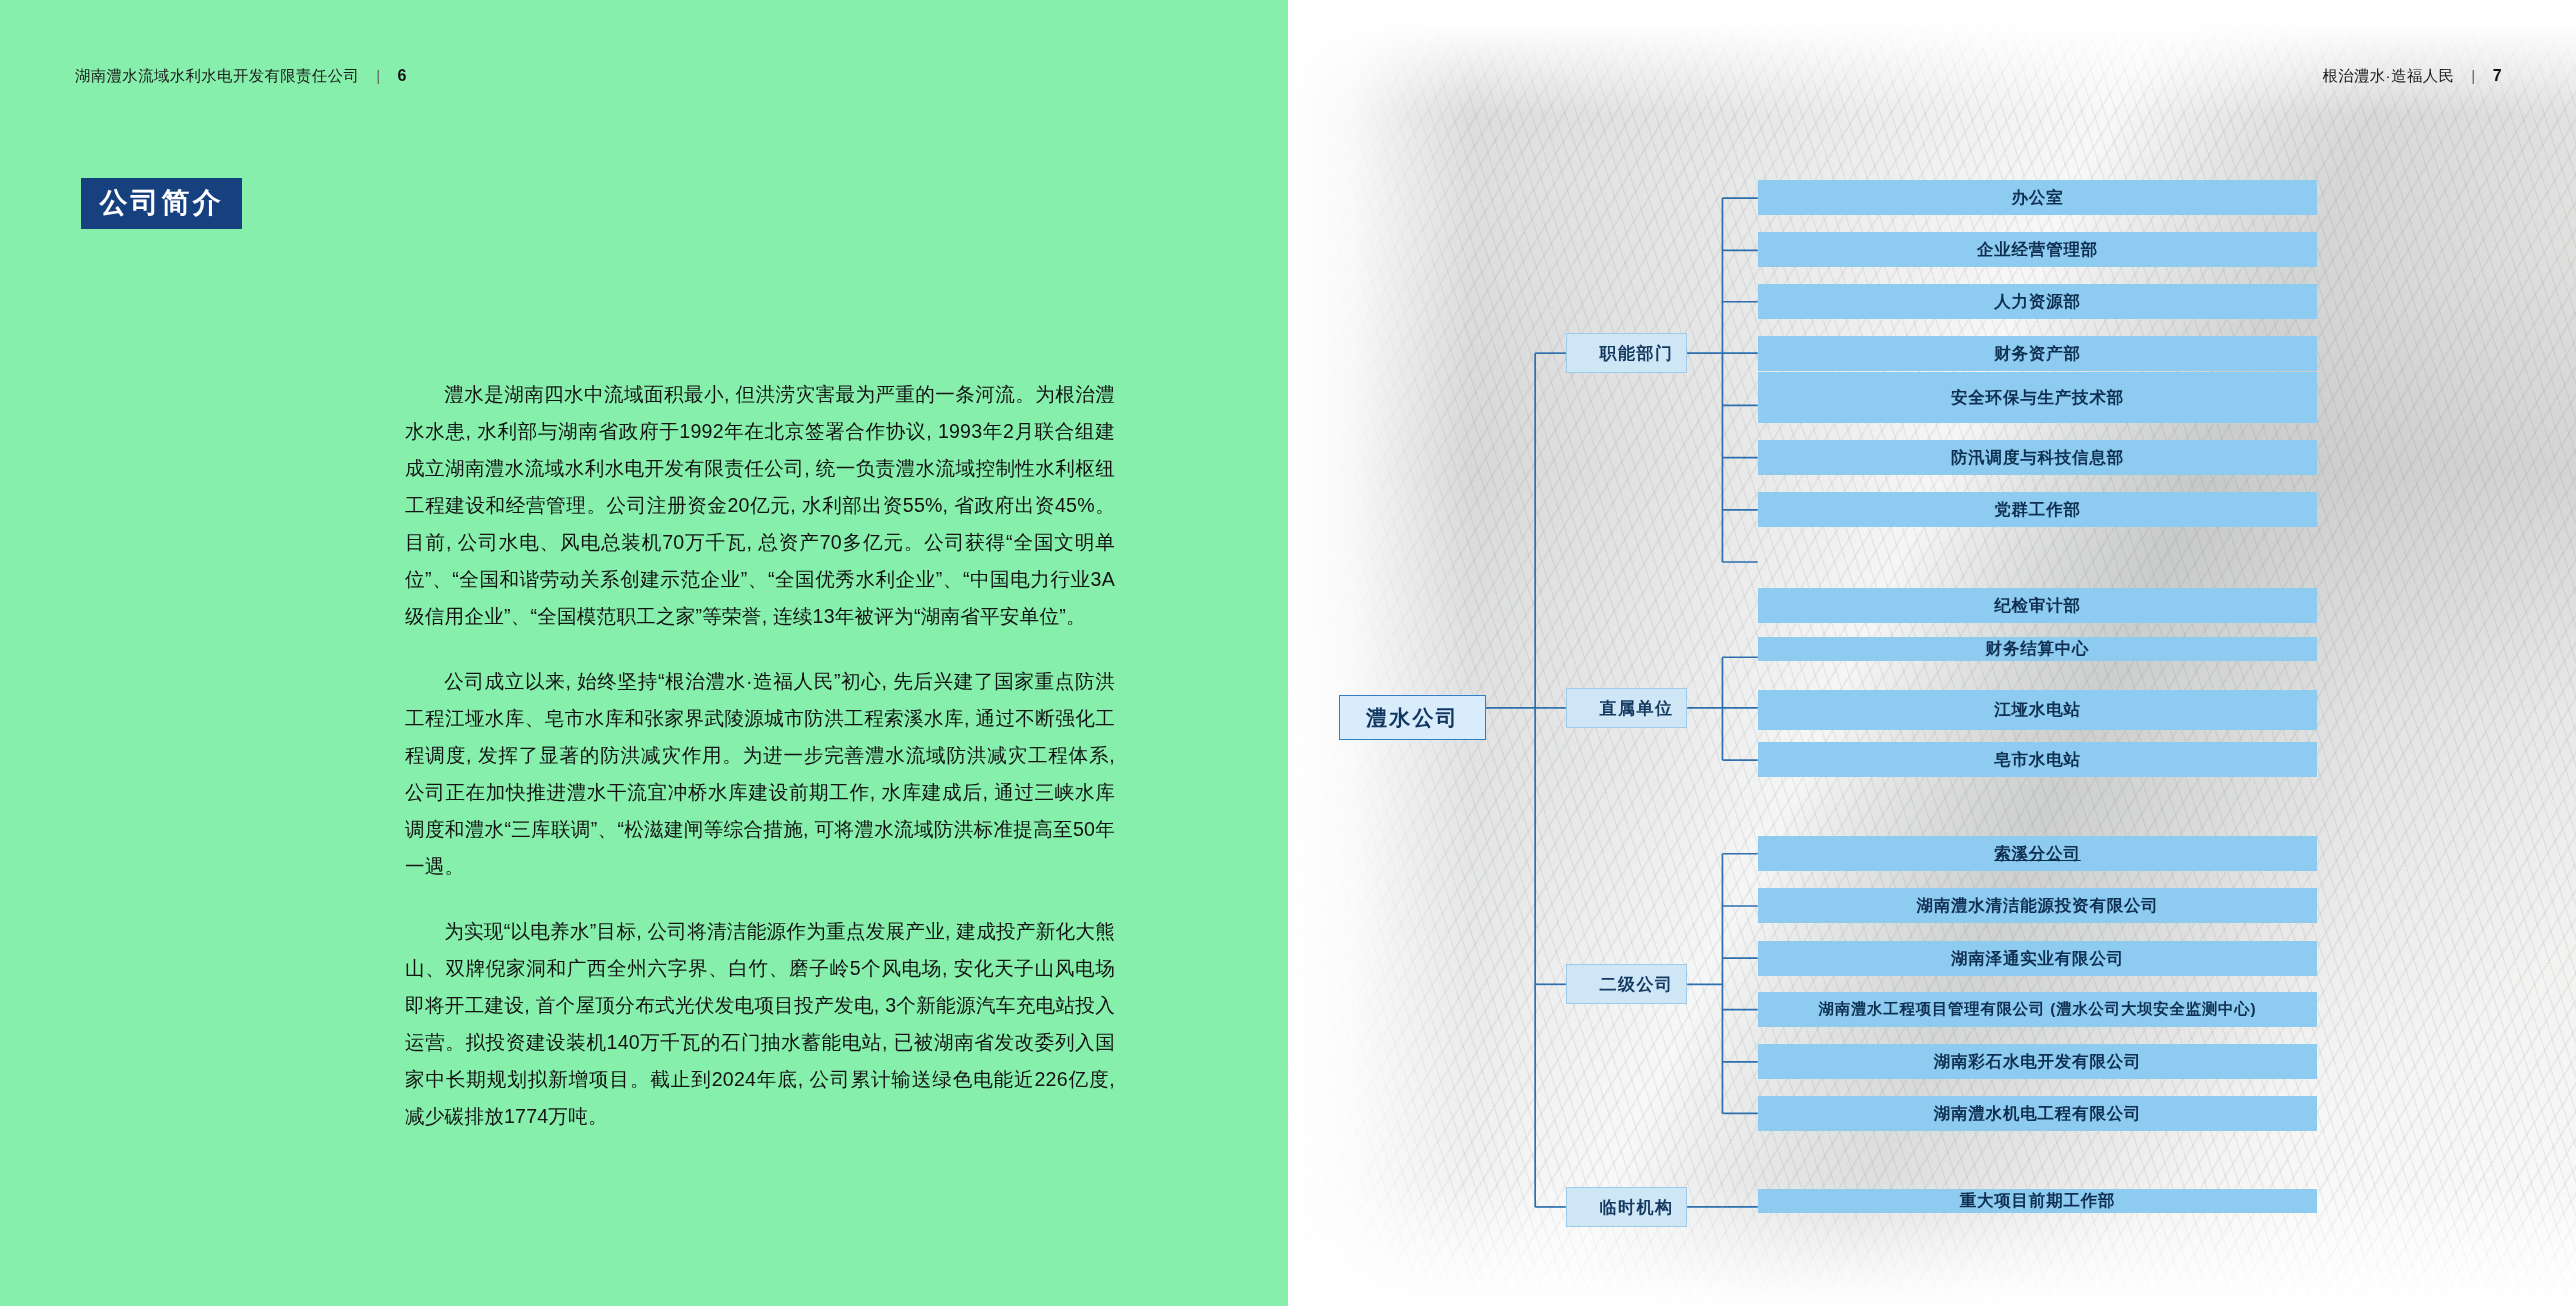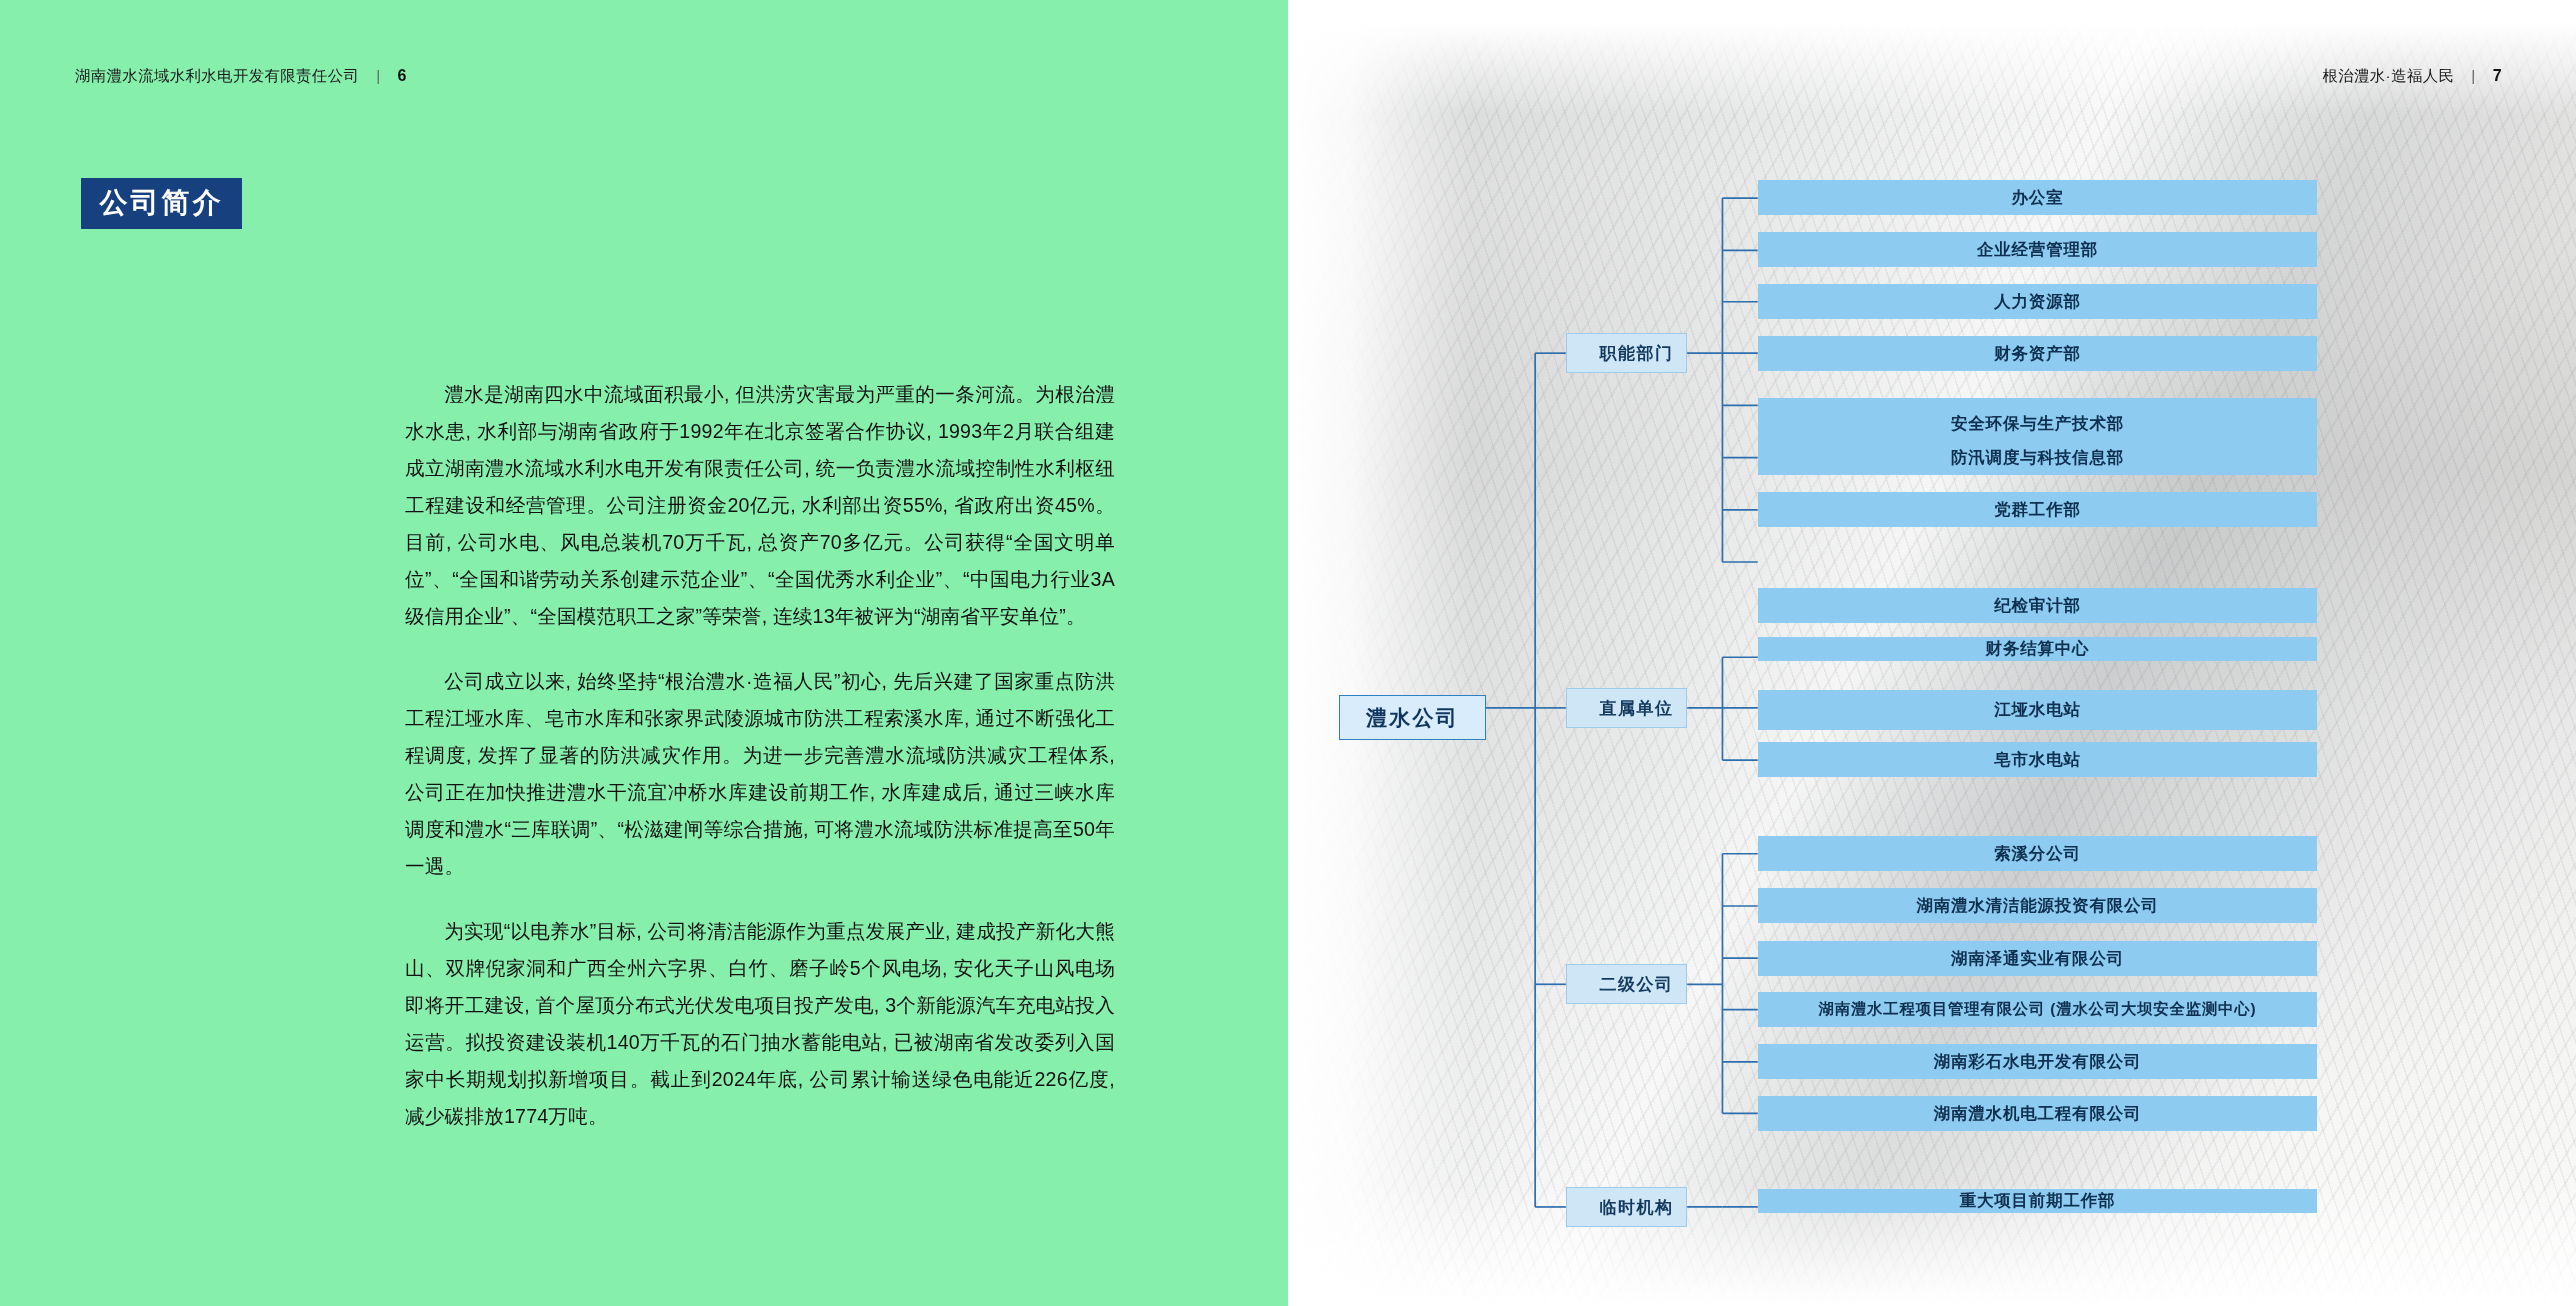--- a/index.html
+++ b/index.html
@@ -187,30 +187,30 @@
 
       <div class="node group" style="left:278px;top:333px;width:121px;height:40px;">职能部门</div>
       <div class="node group" style="left:278px;top:688px;width:121px;height:40px;">直属单位</div>
       <div class="node group" style="left:278px;top:964px;width:121px;height:40px;">二级公司</div>
       <div class="node group" style="left:278px;top:1187px;width:121px;height:40px;">临时机构</div>
 
       <div class="node leaf" style="left:470px;top:180px;width:559px;height:35px;">办公室</div>
       <div class="node leaf" style="left:470px;top:232px;width:559px;height:35px;">企业经营管理部</div>
       <div class="node leaf" style="left:470px;top:284px;width:559px;height:35px;">人力资源部</div>
       <div class="node leaf" style="left:470px;top:336px;width:559px;height:35px;">财务资产部</div>
-      <div class="node leaf" style="left:470px;top:398px;width:559px;height:51px;">安全环保与生产技术部</div>
+      <div class="node leaf" style="left:470px;top:372px;width:559px;height:51px;">安全环保与生产技术部</div>
       <div class="node leaf" style="left:470px;top:440px;width:559px;height:35px;">防汛调度与科技信息部</div>
       <div class="node leaf" style="left:470px;top:492px;width:559px;height:35px;">党群工作部</div>
       <div class="node leaf" style="left:470px;top:544px;width:559px;height:35px;margin-top:44px;">纪检审计部</div>
 
       <div class="node leaf" style="left:470px;top:637px;width:559px;height:24px;">财务结算中心</div>
       <div class="node leaf" style="left:470px;top:690px;width:559px;height:40px;">江垭水电站</div>
       <div class="node leaf" style="left:470px;top:742px;width:559px;height:35px;">皂市水电站</div>
 
-      <div class="node leaf" style="left:470px;top:836px;width:559px;height:35px;">索溪分公司</div>
+      <div class="node leaf" style="left:470px;top:836px;width:559px;height:35px;text-decoration:underline;">索溪分公司</div>
       <div class="node leaf" style="left:470px;top:888px;width:559px;height:35px;">湖南澧水清洁能源投资有限公司</div>
       <div class="node leaf" style="left:470px;top:941px;width:559px;height:35px;">湖南泽通实业有限公司</div>
       <div class="node leaf" style="left:470px;top:992px;width:559px;height:35px;font-size:15.4px;">湖南澧水工程项目管理有限公司 (澧水公司大坝安全监测中心)</div>
       <div class="node leaf" style="left:470px;top:1044px;width:559px;height:35px;">湖南彩石水电开发有限公司</div>
       <div class="node leaf" style="left:470px;top:1096px;width:559px;height:35px;">湖南澧水机电工程有限公司</div>
 
       <div class="node leaf" style="left:470px;top:1189px;width:559px;height:24px;">重大项目前期工作部</div>
 
     </div>
   </div>

